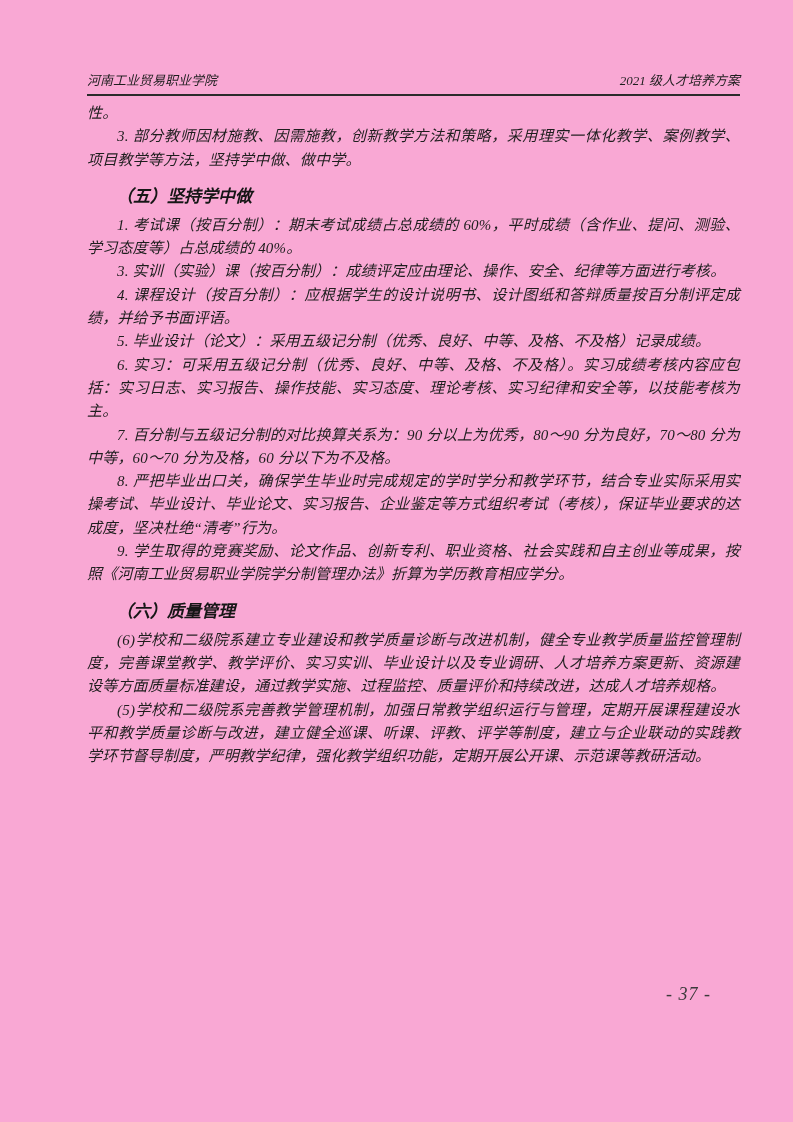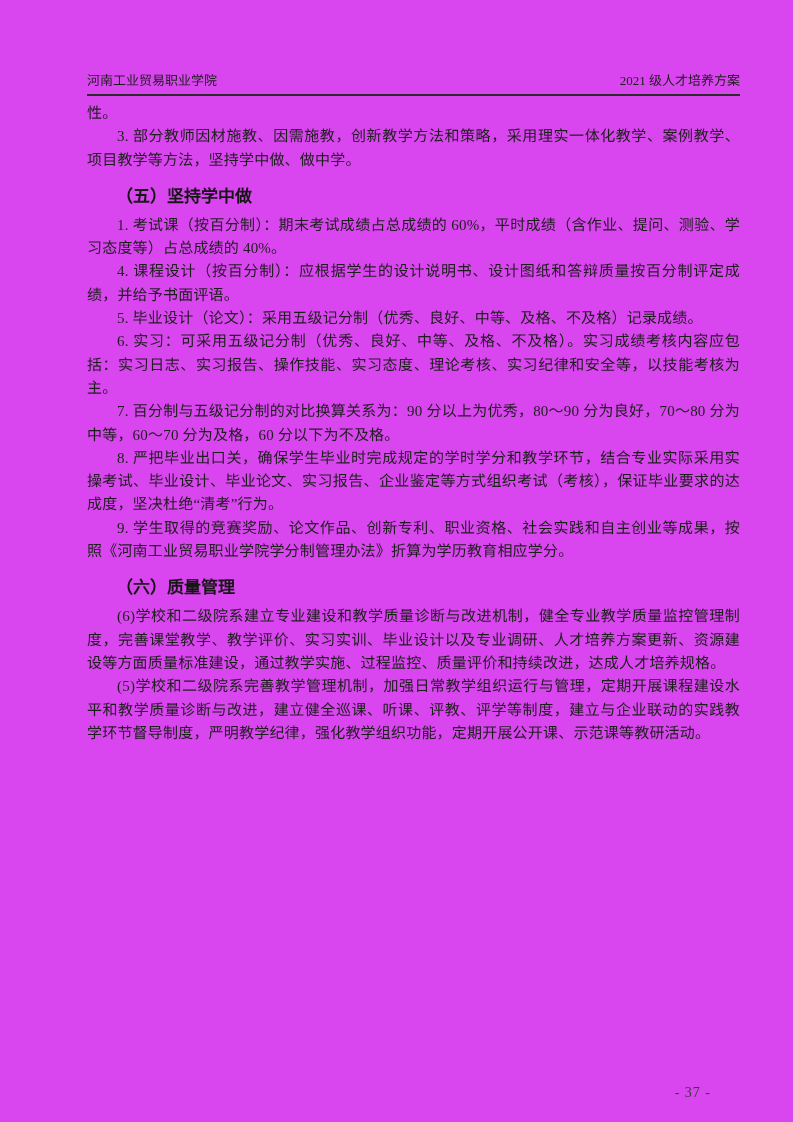--- a/index.html
+++ b/index.html
@@ -4,25 +4,26 @@
 <style>
   html, body {
     margin: 0;
     padding: 0;
     background: #ffffff;
   }
   .page {
     position: relative;
     width: 793px;
     height: 1122px;
-    background: #d946ef;
+    background: #f9a8d4;
     font-family: "Liberation Serif", "DejaVu Serif", serif;
     color: #1e1e1e;
     overflow: hidden;
     box-sizing: border-box;
+    font-style: italic;
   }
   .page-header {
     position: absolute;
     top: 72px;
     left: 87px;
     right: 53px;
     display: flex;
     justify-content: space-between;
     align-items: flex-end;
     font-size: 13px;
@@ -52,23 +53,23 @@
     margin: 13px 0 5px 0;
     font-size: 17px;
     line-height: 24px;
     font-weight: 700;
     text-indent: 29px;
     font-family: "Liberation Sans", "DejaVu Sans", sans-serif;
     color: #161616;
   }
   .page-footer {
     position: absolute;
-    top: 1084px;
+    top: 985px;
     right: 82px;
-    font-size: 14px;
+    font-size: 18px;
     line-height: 18px;
     color: #3a3a3a;
     letter-spacing: 1px;
   }
 </style>
 </head>
 <body>
 
 <div class="page">
 
@@ -77,20 +78,21 @@
     <span>2021 级人才培养方案</span>
   </header>
 
   <main class="doc-body">
     <p class="continuation">性。</p>
     <p>3. 部分教师因材施教、因需施教，创新教学方法和策略，采用理实一体化教学、案例教学、项目教学等方法，坚持学中做、做中学。</p>
 
     <h3>（五）坚持学中做</h3>
 
     <p>1. 考试课（按百分制）：期末考试成绩占总成绩的 60%，平时成绩（含作业、提问、测验、学习态度等）占总成绩的 40%。</p>
+    <p>3. 实训（实验）课（按百分制）：成绩评定应由理论、操作、安全、纪律等方面进行考核。</p>
     <p>4. 课程设计（按百分制）：应根据学生的设计说明书、设计图纸和答辩质量按百分制评定成绩，并给予书面评语。</p>
     <p>5. 毕业设计（论文）：采用五级记分制（优秀、良好、中等、及格、不及格）记录成绩。</p>
     <p>6. 实习：可采用五级记分制（优秀、良好、中等、及格、不及格）。实习成绩考核内容应包括：实习日志、实习报告、操作技能、实习态度、理论考核、实习纪律和安全等，以技能考核为主。</p>
     <p>7. 百分制与五级记分制的对比换算关系为：90 分以上为优秀，80～90 分为良好，70～80 分为中等，60～70 分为及格，60 分以下为不及格。</p>
     <p>8. 严把毕业出口关，确保学生毕业时完成规定的学时学分和教学环节，结合专业实际采用实操考试、毕业设计、毕业论文、实习报告、企业鉴定等方式组织考试（考核），保证毕业要求的达成度，坚决杜绝“清考”行为。</p>
     <p>9. 学生取得的竞赛奖励、论文作品、创新专利、职业资格、社会实践和自主创业等成果，按照《河南工业贸易职业学院学分制管理办法》折算为学历教育相应学分。</p>
 
     <h3>（六）质量管理</h3>
 
     <p>(6)学校和二级院系建立专业建设和教学质量诊断与改进机制，健全专业教学质量监控管理制度，完善课堂教学、教学评价、实习实训、毕业设计以及专业调研、人才培养方案更新、资源建设等方面质量标准建设，通过教学实施、过程监控、质量评价和持续改进，达成人才培养规格。</p>

